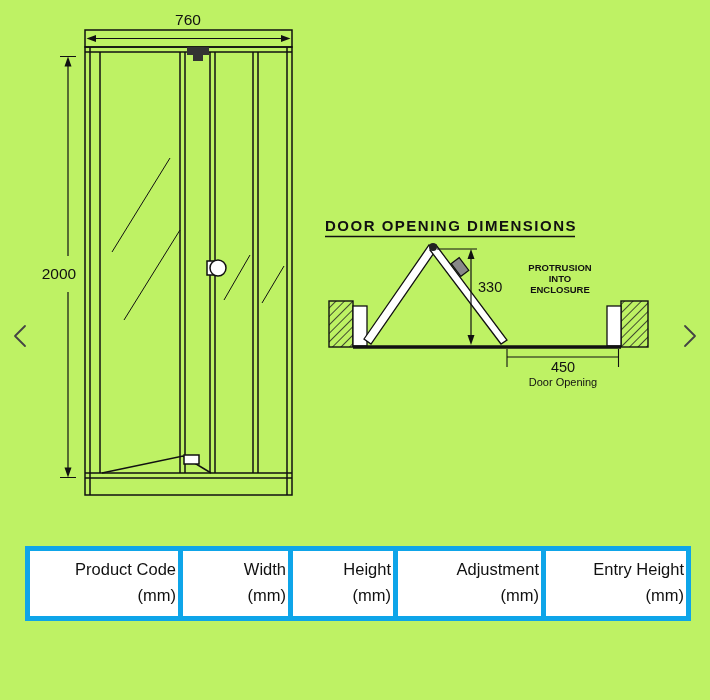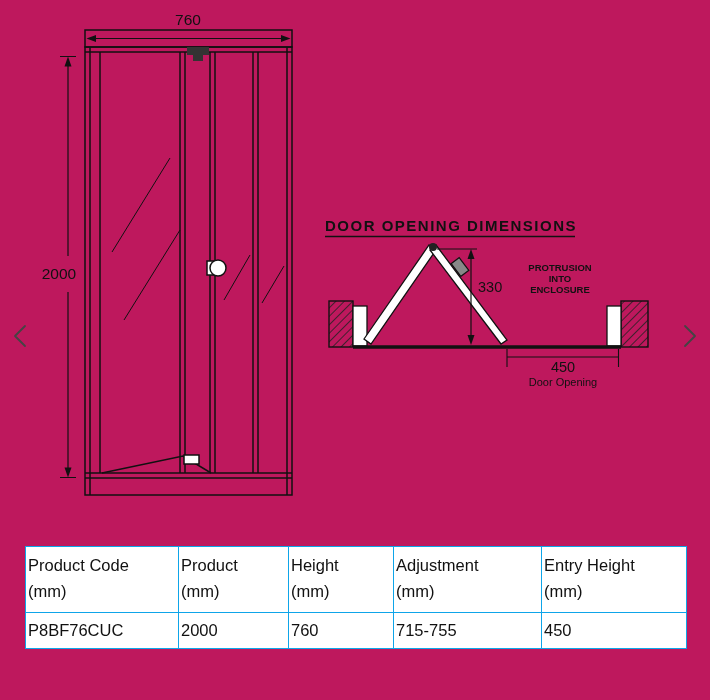--- a/index.html
+++ b/index.html
@@ -1,24 +1,24 @@
 <!DOCTYPE html>
 <html><head>
 <meta charset="utf-8">
 <style>
   html,body{margin:0;padding:0;background:#fff;}
-  .canvas{position:relative;width:710px;height:700px;background:#be185d;overflow:hidden;
+  .canvas{position:relative;width:710px;height:700px;background:#bef264;overflow:hidden;
           font-family:"Liberation Sans", sans-serif;color:#111;}
   svg text{font-family:"Liberation Sans", sans-serif;fill:#111;}
   .diagram{position:absolute;left:0;top:0;}
   .nav{position:absolute;width:24px;height:32px;display:flex;align-items:center;justify-content:center;cursor:pointer;}
   .nav.prev{left:8px;top:320px;}
   .nav.next{left:678px;top:320px;}
   .spec-table{position:absolute;left:25px;top:546px;width:661px;border-collapse:collapse;table-layout:fixed;}
-  .spec-table td{border:1px solid #0ea5e9;text-align:left;vertical-align:middle;background:#fff;}
+  .spec-table td{border:5px solid #0ea5e9;text-align:right;vertical-align:middle;background:#fff;}
   .spec-table .hdr td{padding:6px 2px 8px;font-size:16.5px;line-height:1.55;}
   .spec-table .val td{padding:8px 2px;font-size:16.5px;}
 </style>
 </head>
 <body>
 
 <div class="canvas">
 
   <svg class="diagram" width="710" height="520" viewBox="0 0 710 520">
     <defs>
@@ -135,39 +135,32 @@
       <col style="width:148px">
         <col style="width:145px">
     </colgroup>
     <tbody>
       <tr class="hdr">
         <td>
           <div>Product Code</div>
           <div>(mm)</div>
         </td>
         <td>
-          <div>Product</div>
+          <div>Width</div>
           <div>(mm)</div>
         </td>
         <td>
           <div>Height</div>
           <div>(mm)</div>
         </td>
         <td>
           <div>Adjustment</div>
           <div>(mm)</div>
         </td>
         <td>
           <div>Entry Height</div>
           <div>(mm)</div>
         </td>
       </tr>
-      <tr class="val">
-        <td>P8BF76CUC</td>
-        <td>2000</td>
-        <td>760</td>
-        <td>715-755</td>
-        <td>450</td>
-      </tr>
     </tbody>
   </table>
 
 </div>
 
 </body></html>

